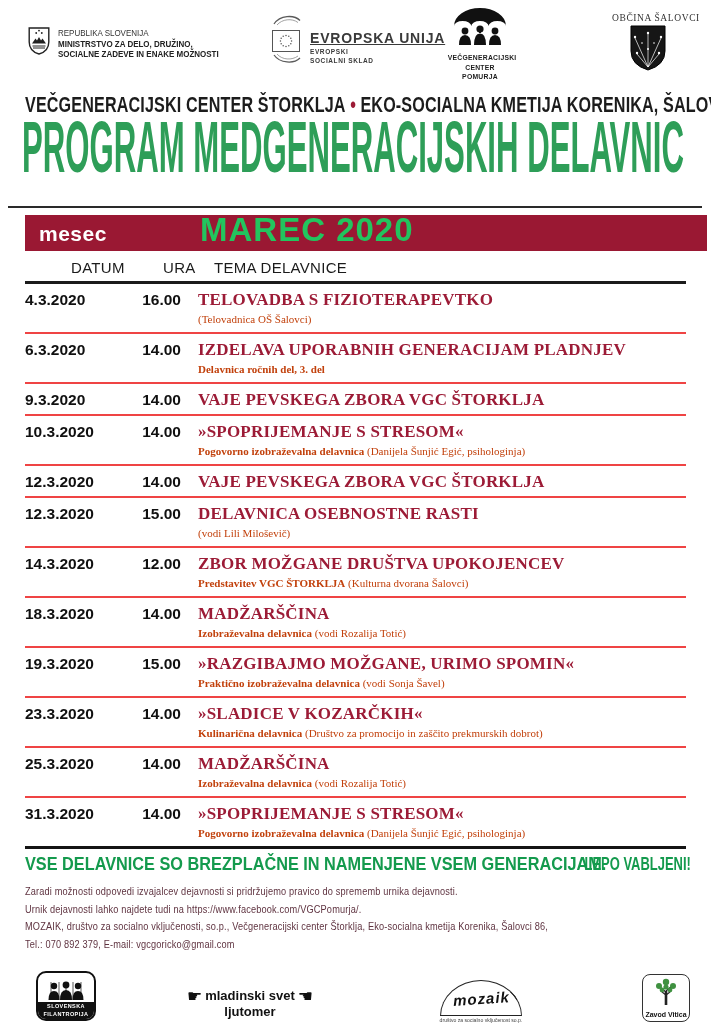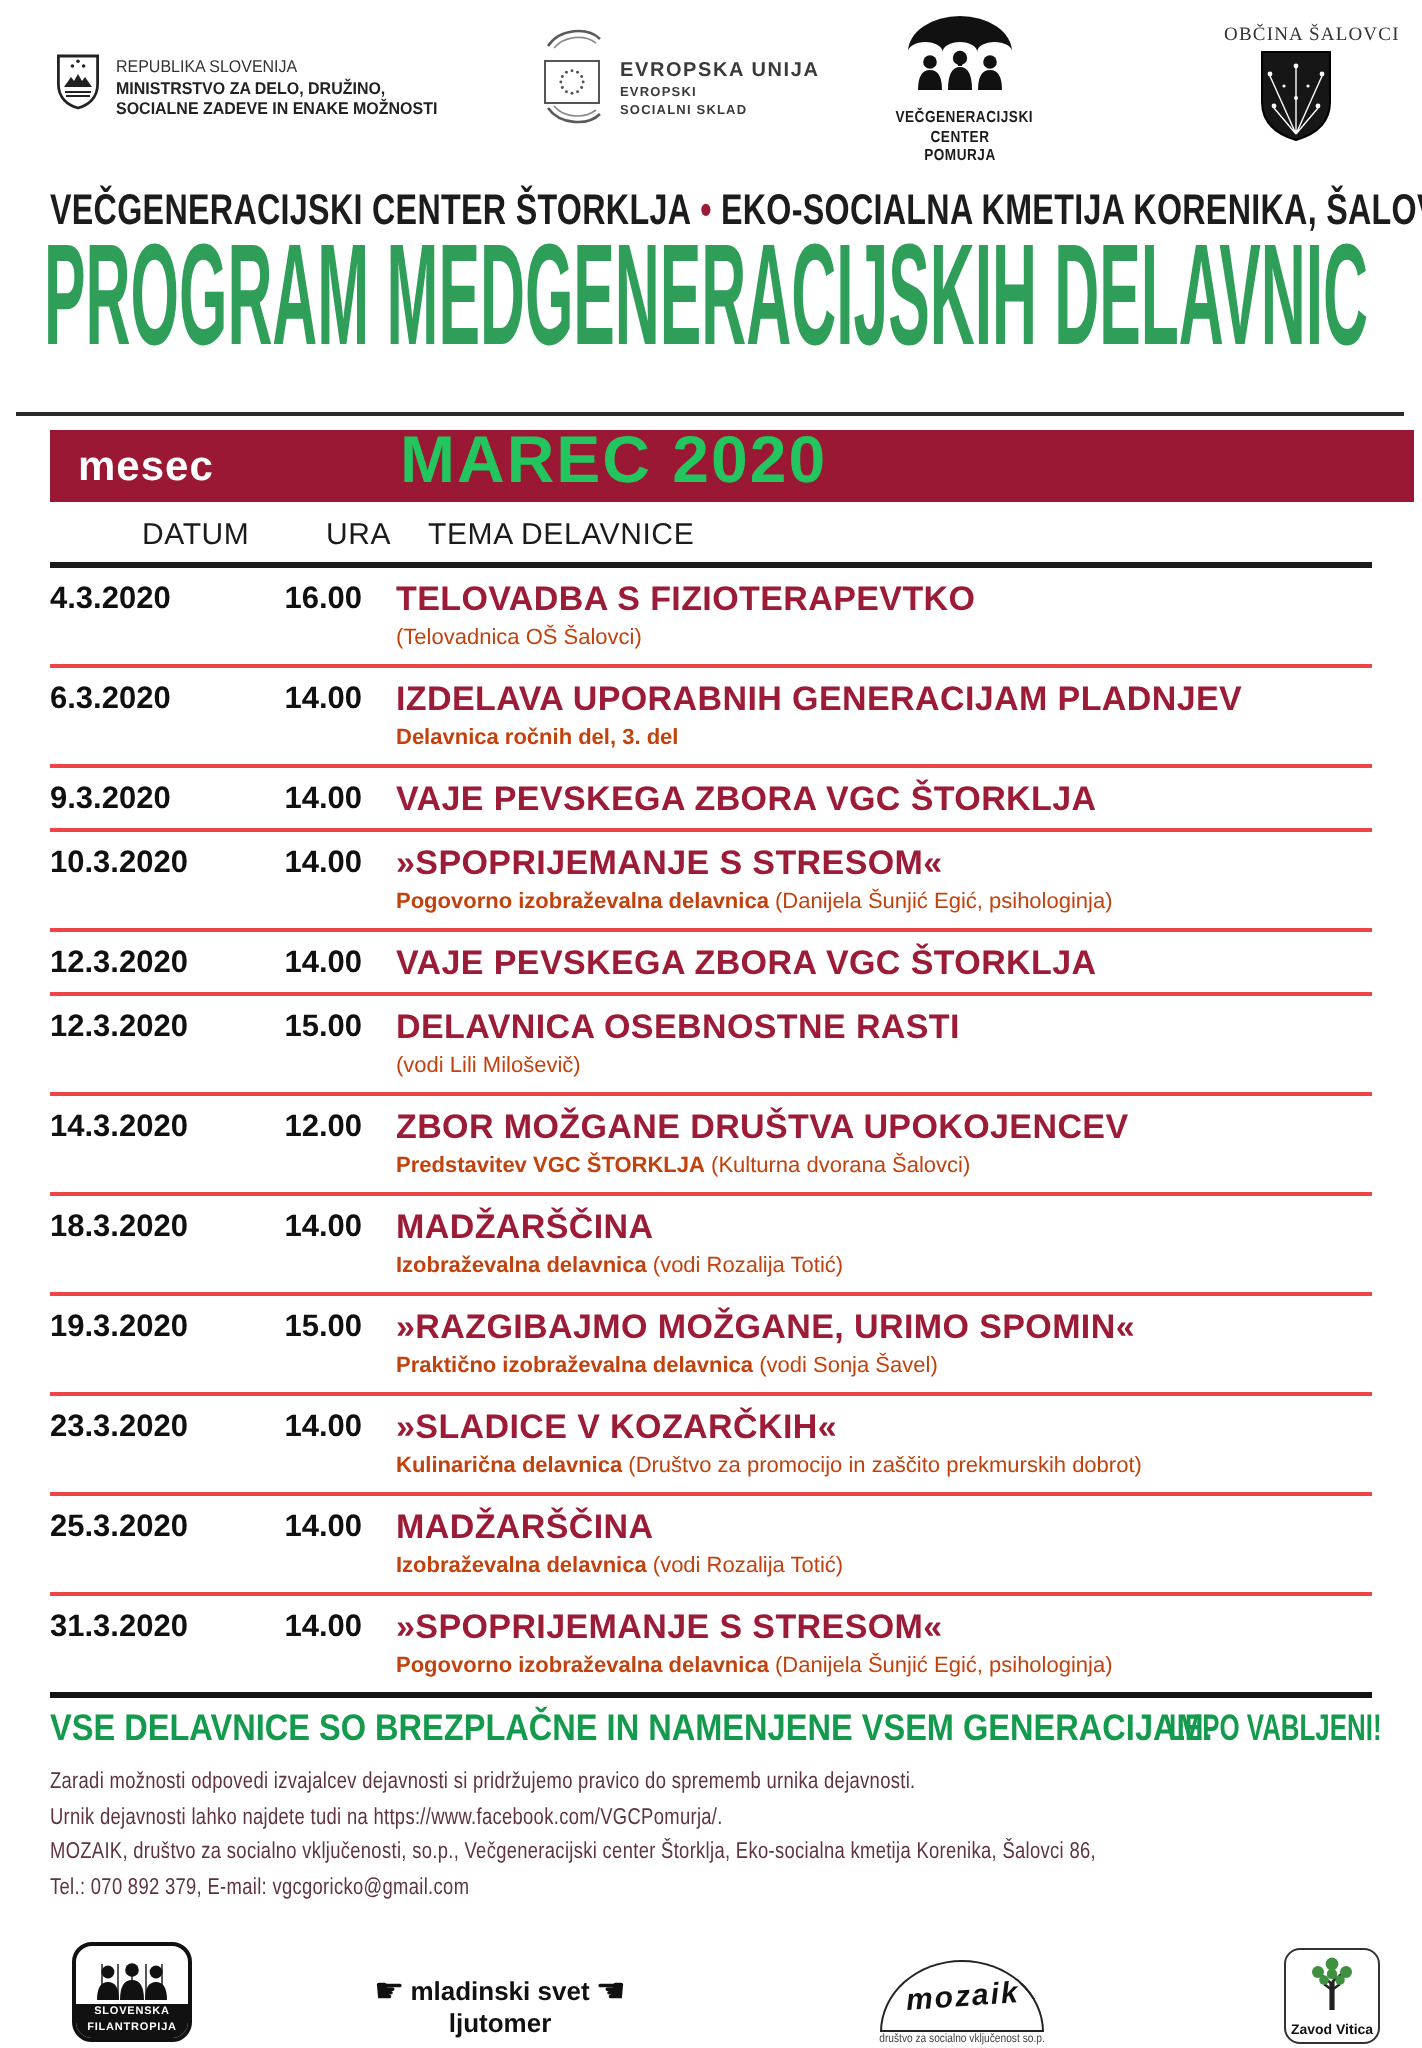--- a/index.html
+++ b/index.html
@@ -4,21 +4,21 @@
 <style>
   html,body{margin:0;padding:0;background:#e8e8e8;}
   .page{position:relative;width:711px;height:1024px;background:#ffffff;overflow:hidden;
         font-family:"Liberation Sans",sans-serif;color:#111;}
   .abs{position:absolute;}
 
   
   .gov-text{font-size:8.5px;line-height:10.5px;color:#333;transform:scaleX(.94);transform-origin:0 0;}
   .gov-text .b{font-weight:bold;color:#222;}
   .eu-flag{width:28px;height:22px;border:1.3px solid #555;box-sizing:border-box;}
-  .eu-name{font-size:10px;font-weight:bold;letter-spacing:.8px;color:#3a3a3a;}
+  .eu-name{font-size:14px;font-weight:bold;letter-spacing:.8px;color:#3a3a3a;text-decoration:underline;}
   .eu-sub{font-size:6.5px;font-weight:bold;letter-spacing:.6px;color:#3a3a3a;line-height:8.5px;margin-top:2px;}
   .vgc-cap{width:76px;text-align:center;font-size:8px;font-weight:bold;line-height:9.5px;
            color:#1c1c1c;transform:scaleX(.85);transform-origin:50% 0;letter-spacing:.3px;}
   .sal-cap{font-family:"Liberation Serif",serif;font-size:9.5px;letter-spacing:.6px;color:#333;}
 
   
   .subtitle{left:25px;top:93px;font-size:21.5px;font-weight:bold;color:#1c1c1c;
             transform:scaleX(.75);transform-origin:0 0;white-space:nowrap;letter-spacing:.2px;}
   .subtitle .dot{color:#9C1B36;padding:0 6px;}
 
@@ -29,21 +29,21 @@
   .monthbar .month{position:absolute;left:175px;bottom:2px;color:#22c55e;font-weight:bold;font-size:33px;letter-spacing:1px;}
 
   .colhead{top:259px;font-size:15px;color:#1b1b1b;letter-spacing:.3px;margin-left:16px;}
   .headline{left:25px;top:281px;width:661px;height:3px;background:#1b1b1b;}
 
   
   .rows{left:25px;top:284px;width:661px;}
   .row{display:grid;grid-template-columns:60px 96px 1fr;padding:6px 0 5px;border-bottom:2px solid #ef4444;}
   .row:last-child{border-bottom:3px solid #141414;}
   .c-date,.c-time{text-align:right;font-weight:bold;font-size:15.5px;color:#101010;line-height:19px;}
-  .c-tema{padding-left:17px;}
+  .c-tema{padding-left:17px;font-family:Liberation Serif, serif;}
   .r-title{color:#9C1B36;font-weight:bold;font-size:17px;line-height:19px;letter-spacing:.2px;white-space:nowrap;}
   .r-sub{font-size:11px;line-height:16px;margin-top:2px;color:#c2410c;white-space:nowrap;}
   .r-sub .sb{font-weight:bold;}
 
   
   .note-left{left:25px;top:853px;font-size:18.5px;font-weight:bold;color:#149A4D;
              transform:scaleX(.88);transform-origin:0 0;white-space:nowrap;}
   .note-right{right:20px;top:853px;font-size:18.5px;font-weight:bold;color:#149A4D;
               transform:scaleX(.7);transform-origin:100% 0;white-space:nowrap;}
   .footer{left:25px;top:883px;font-size:11.5px;line-height:17.5px;color:#5F3340;

